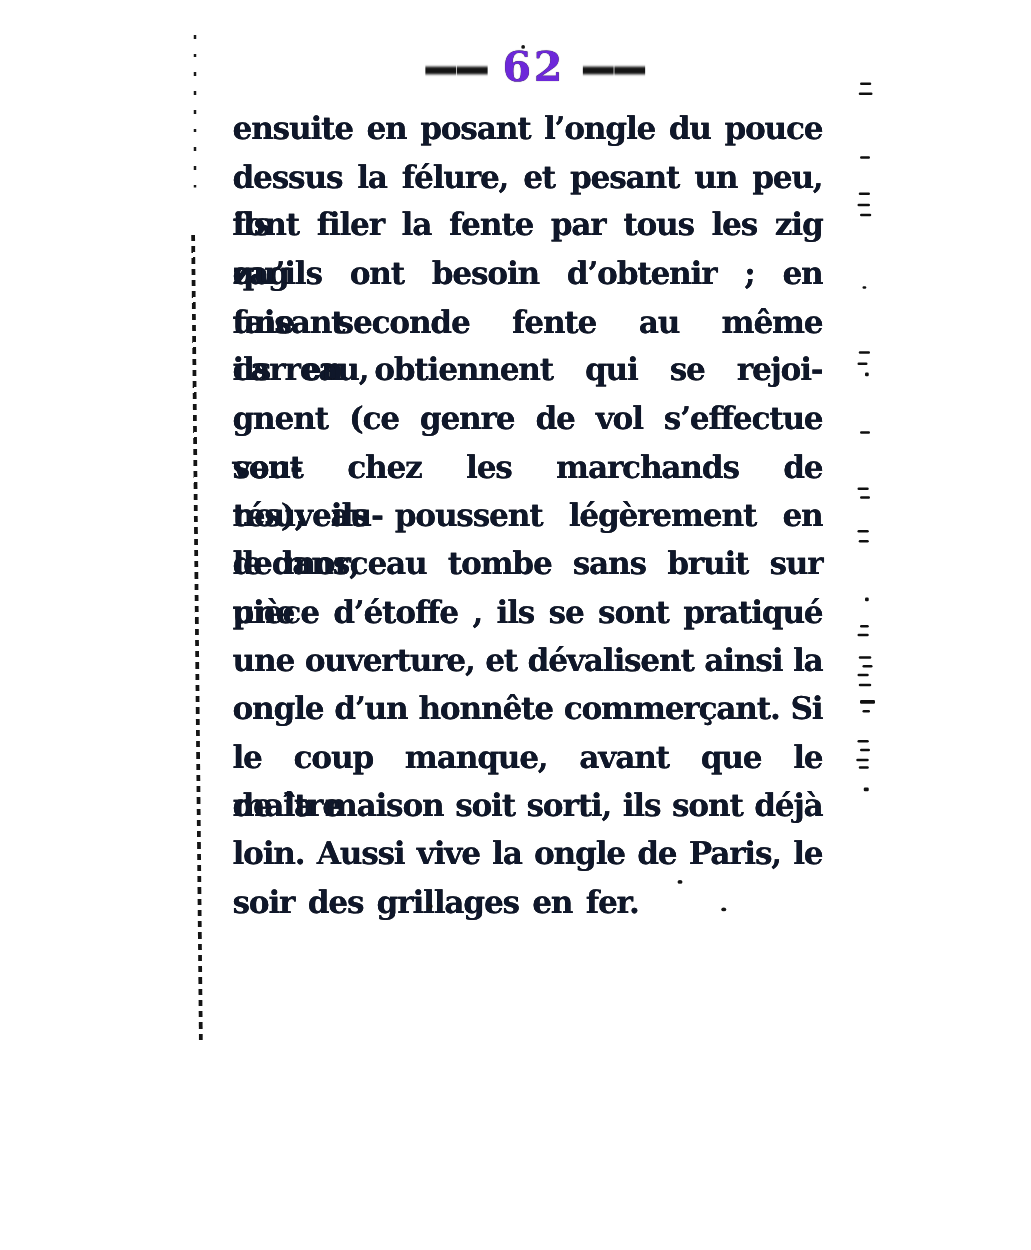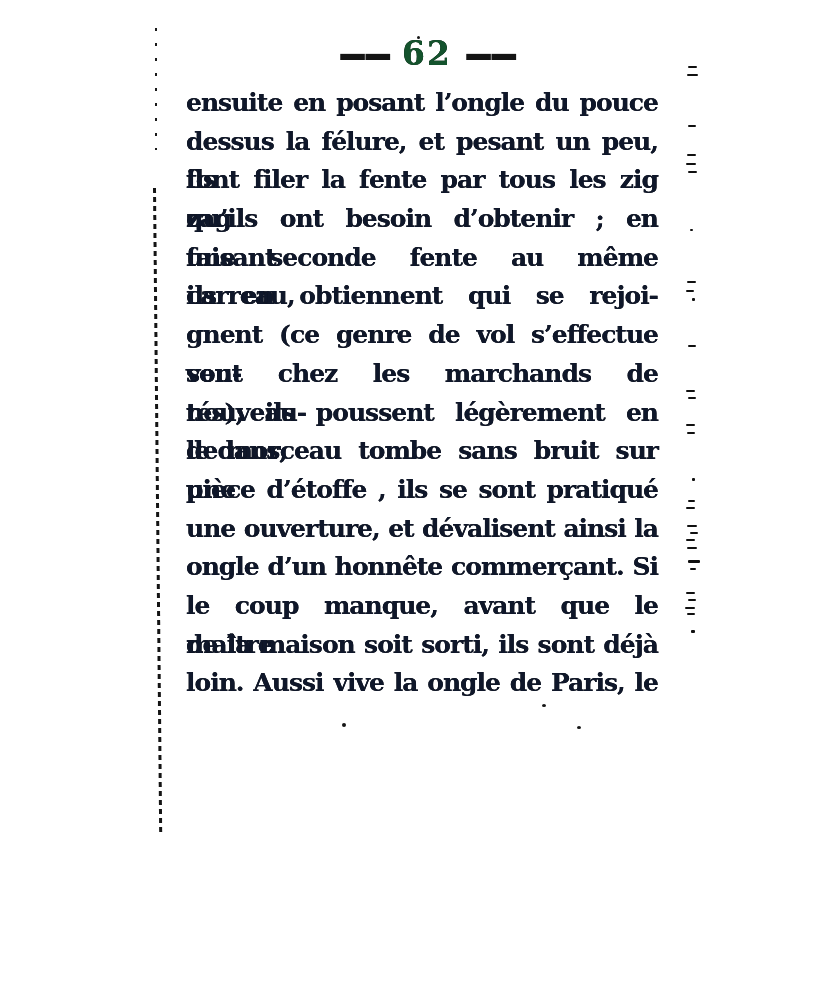--- a/index.html
+++ b/index.html
@@ -38,21 +38,21 @@
     color: #141414;
     transform: scaleY(2.2) scaleX(1.15);
     letter-spacing: -2px;
     filter: blur(0.3px);
   }
   .hnum {
     font-family: "DejaVu Serif", serif;
     font-weight: bold;
     font-size: 33px;
     line-height: 1;
-    color: #14532d;
+    color: #6d28d9;
     letter-spacing: 2px;
     text-shadow: 0 0 0.6px #000;
   }
   
   #textblock {
     position: absolute;
     left: 186px;
     top: 84px;
     width: 472px;
   }
@@ -116,20 +116,21 @@
     <div class="textline">gnent (ce genre de vol s’effectue sou-</div>
     <div class="textline">vent chez les marchands de nouveau-</div>
     <div class="textline">tés); ils poussent légèrement en dedans,</div>
     <div class="textline">le morceau tombe sans bruit sur une</div>
     <div class="textline">pièce d’étoffe , ils se sont pratiqué</div>
     <div class="textline">une ouverture, et dévalisent ainsi la</div>
     <div class="textline">ongle d’un honnête commerçant. Si</div>
     <div class="textline">le coup manque, avant que le maître</div>
     <div class="textline">de la maison soit sorti, ils sont déjà</div>
     <div class="textline">loin. Aussi vive la ongle de Paris, le</div>
+    <div class="textline last">soir des grillages en fer.</div>
   </div>
 
   <div id="left-dots-top"></div>
   <div id="left-line-main"></div>
 
   <div id="artifact-layer">
       <div class="mark" style="left: 688px; top: 66px; width: 9px; height: 2px;"></div>
       <div class="mark" style="left: 687px; top: 74px; width: 11px; height: 2px;"></div>
       <div class="mark" style="left: 688px; top: 125px; width: 8px; height: 2px;"></div>
       <div class="mark" style="left: 687px; top: 154px; width: 9px; height: 2px;"></div>

